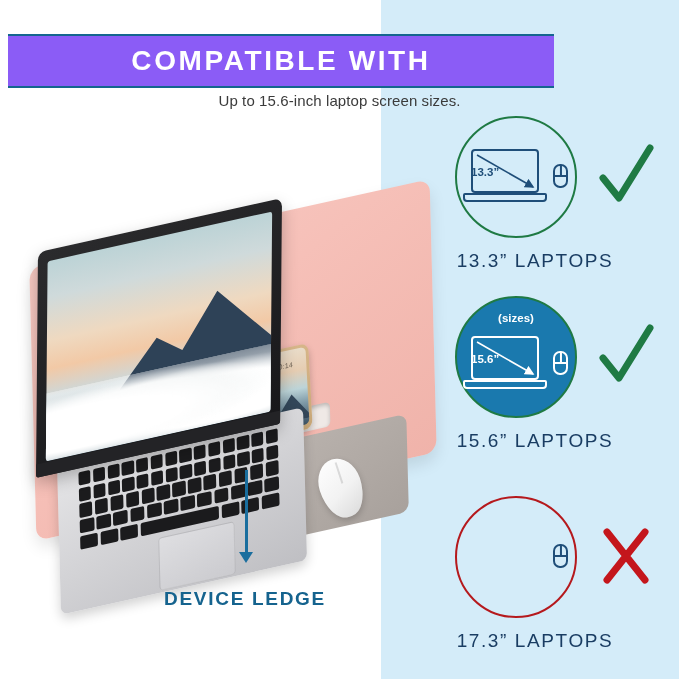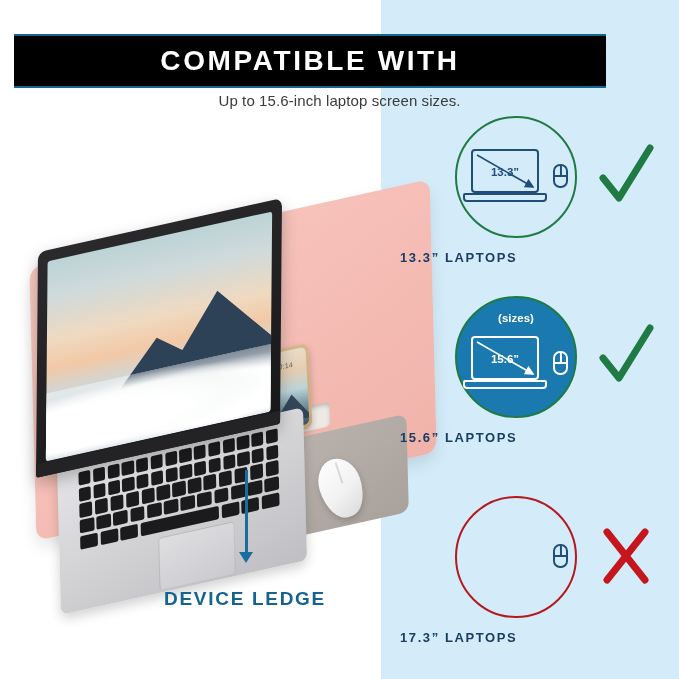--- a/index.html
+++ b/index.html
@@ -20,23 +20,23 @@
   .right-panel {
     position: absolute;
     left: 381px; top: 0;
     width: 298px; height: 679px;
     background: #d4ecf9;
   }
 
   
   .banner {
     position: absolute;
-    left: 14px; top: 34px;
-    width: 592px; height: 54px;
-    background: #000000;
+    left: 8px; top: 34px;
+    width: 546px; height: 54px;
+    background: #8b5cf6;
     display: flex;
     align-items: center;
     justify-content: center;
     border-top: 2px solid #15658f;
     border-bottom: 2px solid #15658f;
   }
   .banner-title {
     color: #ffffff;
     font-size: 28px;
     font-weight: bold;
@@ -319,21 +319,21 @@
     background: transparent;
   }
   .lt-diag {
     position: absolute; left: 4px; top: 4px;
     width: 60px; height: 36px;
     overflow: visible;
   }
   .lt-size {
     position: absolute;
     left: 0; top: 17px; width: 100%;
-    text-align: center;
+    text-align: left;
     font-size: 11.5px;
     font-weight: bold;
     color: var(--ink);
   }
   .ms {
     position: absolute;
     left: 96px; top: 46px;
     width: 15px; height: 24px;
     border: 2.1px solid var(--ink);
     border-radius: 7px 7px 7px 7px;
@@ -353,23 +353,24 @@
   .mark {
     position: absolute;
     left: 195px; top: 22px;
     width: 62px; height: 74px;
   }
 
   .compat-label {
     position: absolute;
     left: 0; top: 134px;
     width: 100%;
+    text-align: center;
     color: #1a3d63;
-    font-size: 13px;
-    font-weight: bold;
+    font-size: 19px;
+    font-weight: normal;
     letter-spacing: 1.6px;
   }
 </style>
 </head>
 <body>
 
 <div class="page">
 
   <div class="right-panel"></div>
 

